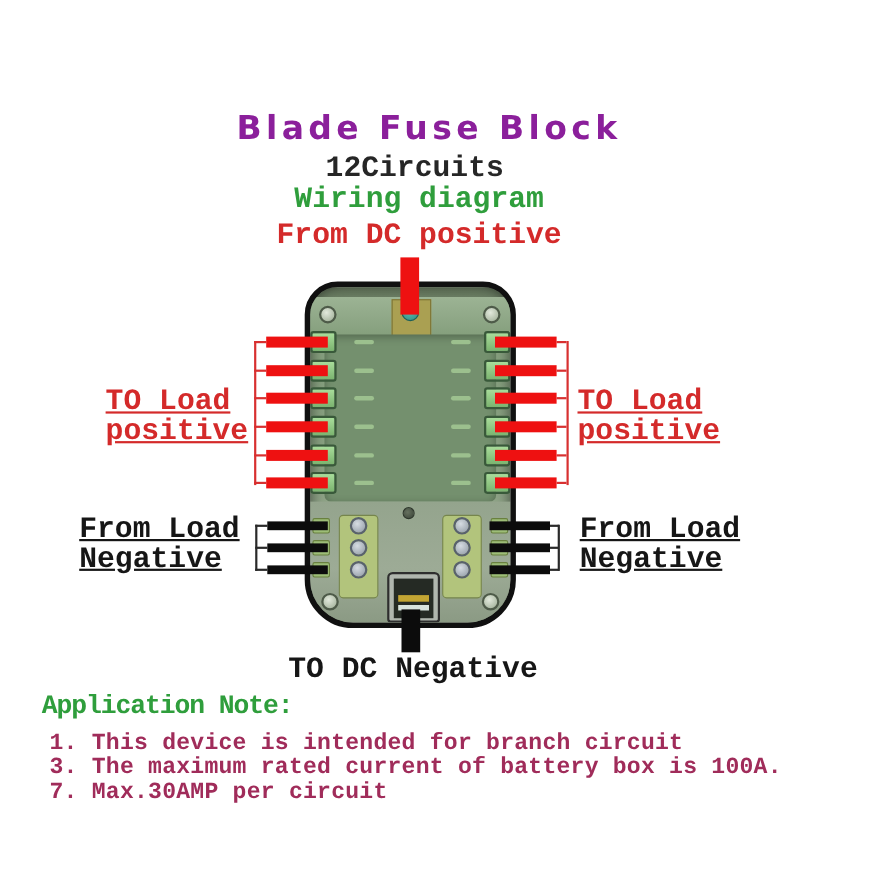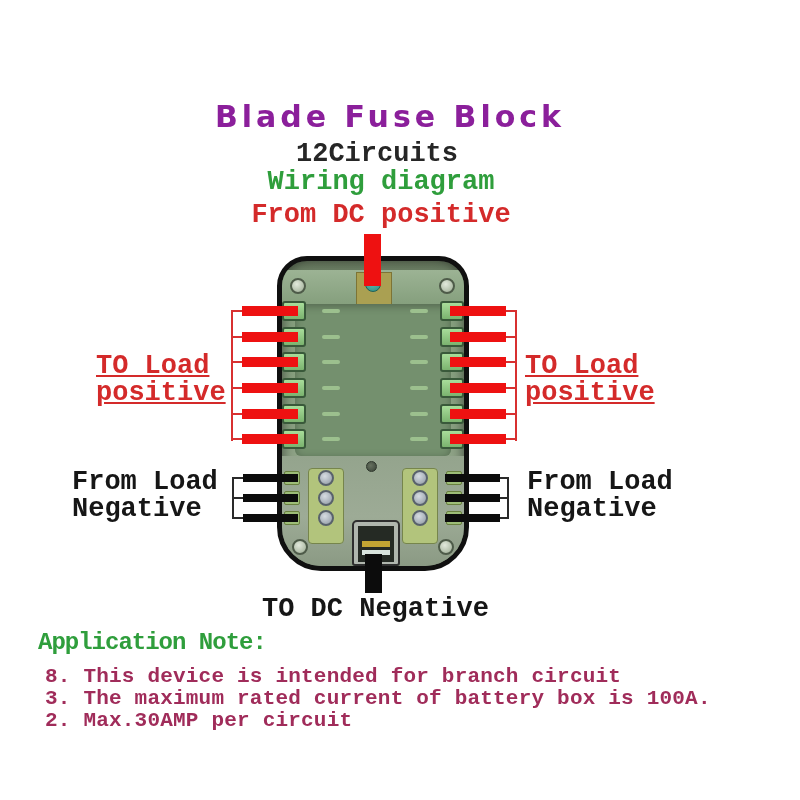--- a/index.html
+++ b/index.html
@@ -8,21 +8,21 @@
   
   .hline{position:absolute;width:800px;text-align:center;font-weight:bold;white-space:nowrap;}
   #title{left:-10px;top:99px;font-family:"DejaVu Sans","Liberation Sans",sans-serif;
          font-size:30px;letter-spacing:4px;color:#8b1f9b;}
   #circuits{left:-23px;top:139px;font-size:27px;color:#262626;}
   #wiring{left:-19px;top:167px;font-size:27px;color:#2f9e3c;}
   #dcpos{left:-19px;top:200px;font-size:27px;color:#d42a2a;}
   
   .sidelabel{position:absolute;font-weight:bold;font-size:27px;line-height:27px;white-space:nowrap;z-index:10;}
   .red-l{color:#d42a2a;text-decoration:underline;}
-  .blk-l{color:#161616;}
+  .blk-l{color:#161616;text-decoration:underline;}
   #dcneg{position:absolute;left:262px;top:594px;font-weight:bold;font-size:27px;color:#161616;white-space:nowrap;z-index:10;}
   
   #note-head{position:absolute;left:38px;top:629px;font-weight:bold;font-size:24px;letter-spacing:-1px;color:#2f9e3c;white-space:nowrap;}
   .note-item{position:absolute;left:45px;font-weight:bold;font-size:21px;letter-spacing:.2px;color:#a02c5a;white-space:nowrap;}
   
   #device{position:absolute;left:277px;top:256px;width:192px;height:315px;box-sizing:border-box;
           border:5px solid #101010;border-radius:30px 30px 44px 44px;overflow:hidden;z-index:1;
           background:linear-gradient(180deg,#5d6d56 0%,#86a07e 11%,#8aa182 55%,#97a78f 78%,#8a9c83 100%);
           box-shadow:inset 8px 0 12px -6px rgba(0,0,0,.45), inset -8px 0 12px -6px rgba(0,0,0,.45);}
   #device > div{position:absolute;}
@@ -136,23 +136,23 @@
     <div>From Load</div>
     <div>Negative</div>
   </div>
   <div class="sidelabel blk-l" style="left:527px;top:469px;">
     <div>From Load</div>
     <div>Negative</div>
   </div>
   <div id="note-head">Application Note:</div>
 
   <div id="dcneg">TO DC Negative</div>
-  <div class="note-item" style="top:665px;">8. This device is intended for branch circuit</div>
+  <div class="note-item" style="top:665px;">1. This device is intended for branch circuit</div>
   <div class="note-item" style="top:687px;">3. The maximum rated current of battery box is 100A.</div>
-  <div class="note-item" style="top:709px;">2. Max.30AMP per circuit</div>
+  <div class="note-item" style="top:709px;">7. Max.30AMP per circuit</div>
 
 <div class="wire-red" style="position: absolute; left: 242px; top: 306px;"></div>
     <div class="wire-red" style="position: absolute; left: 450px; top: 306px;"></div>
     <div class="br-red" style="position: absolute; left: 231px; top: 310px; width: 11px; height: 2px;"></div>
     <div class="br-red" style="position: absolute; left: 506px; top: 310px; width: 9px; height: 2px;"></div>
     <div class="wire-red" style="position: absolute; left: 242px; top: 332px;"></div>
     <div class="wire-red" style="position: absolute; left: 450px; top: 332px;"></div>
     <div class="br-red" style="position: absolute; left: 231px; top: 336px; width: 11px; height: 2px;"></div>
     <div class="br-red" style="position: absolute; left: 506px; top: 336px; width: 9px; height: 2px;"></div>
     <div class="wire-red" style="position: absolute; left: 242px; top: 357px;"></div>

